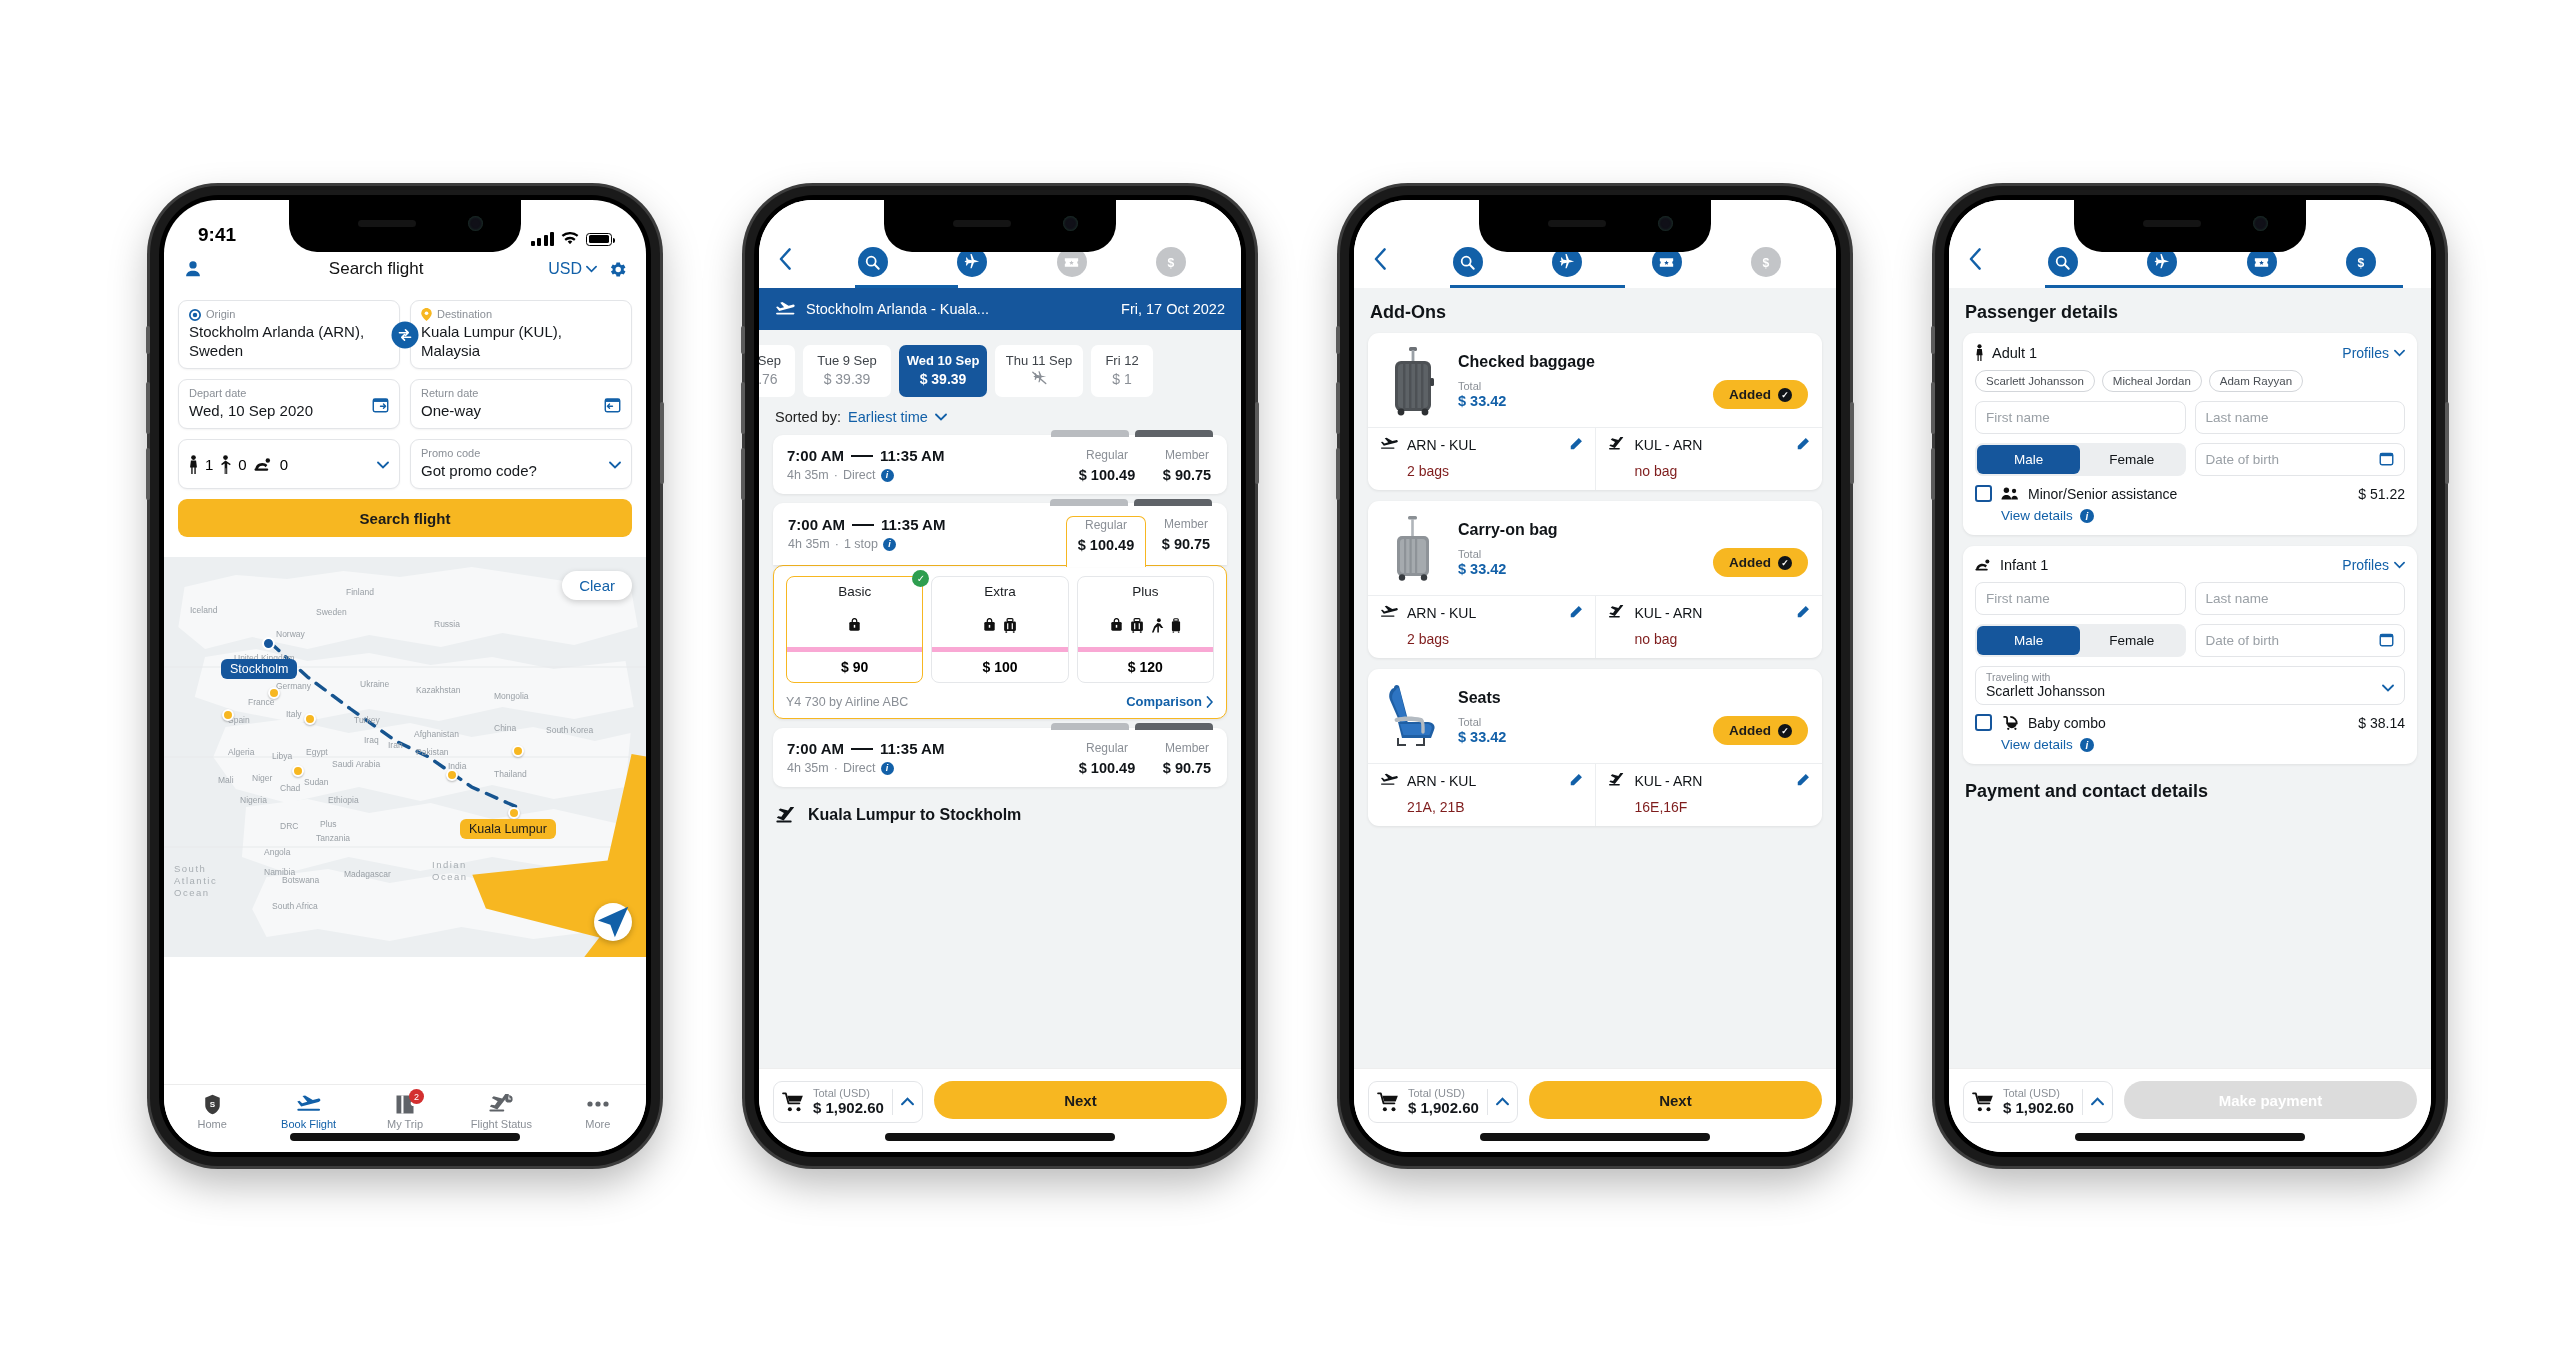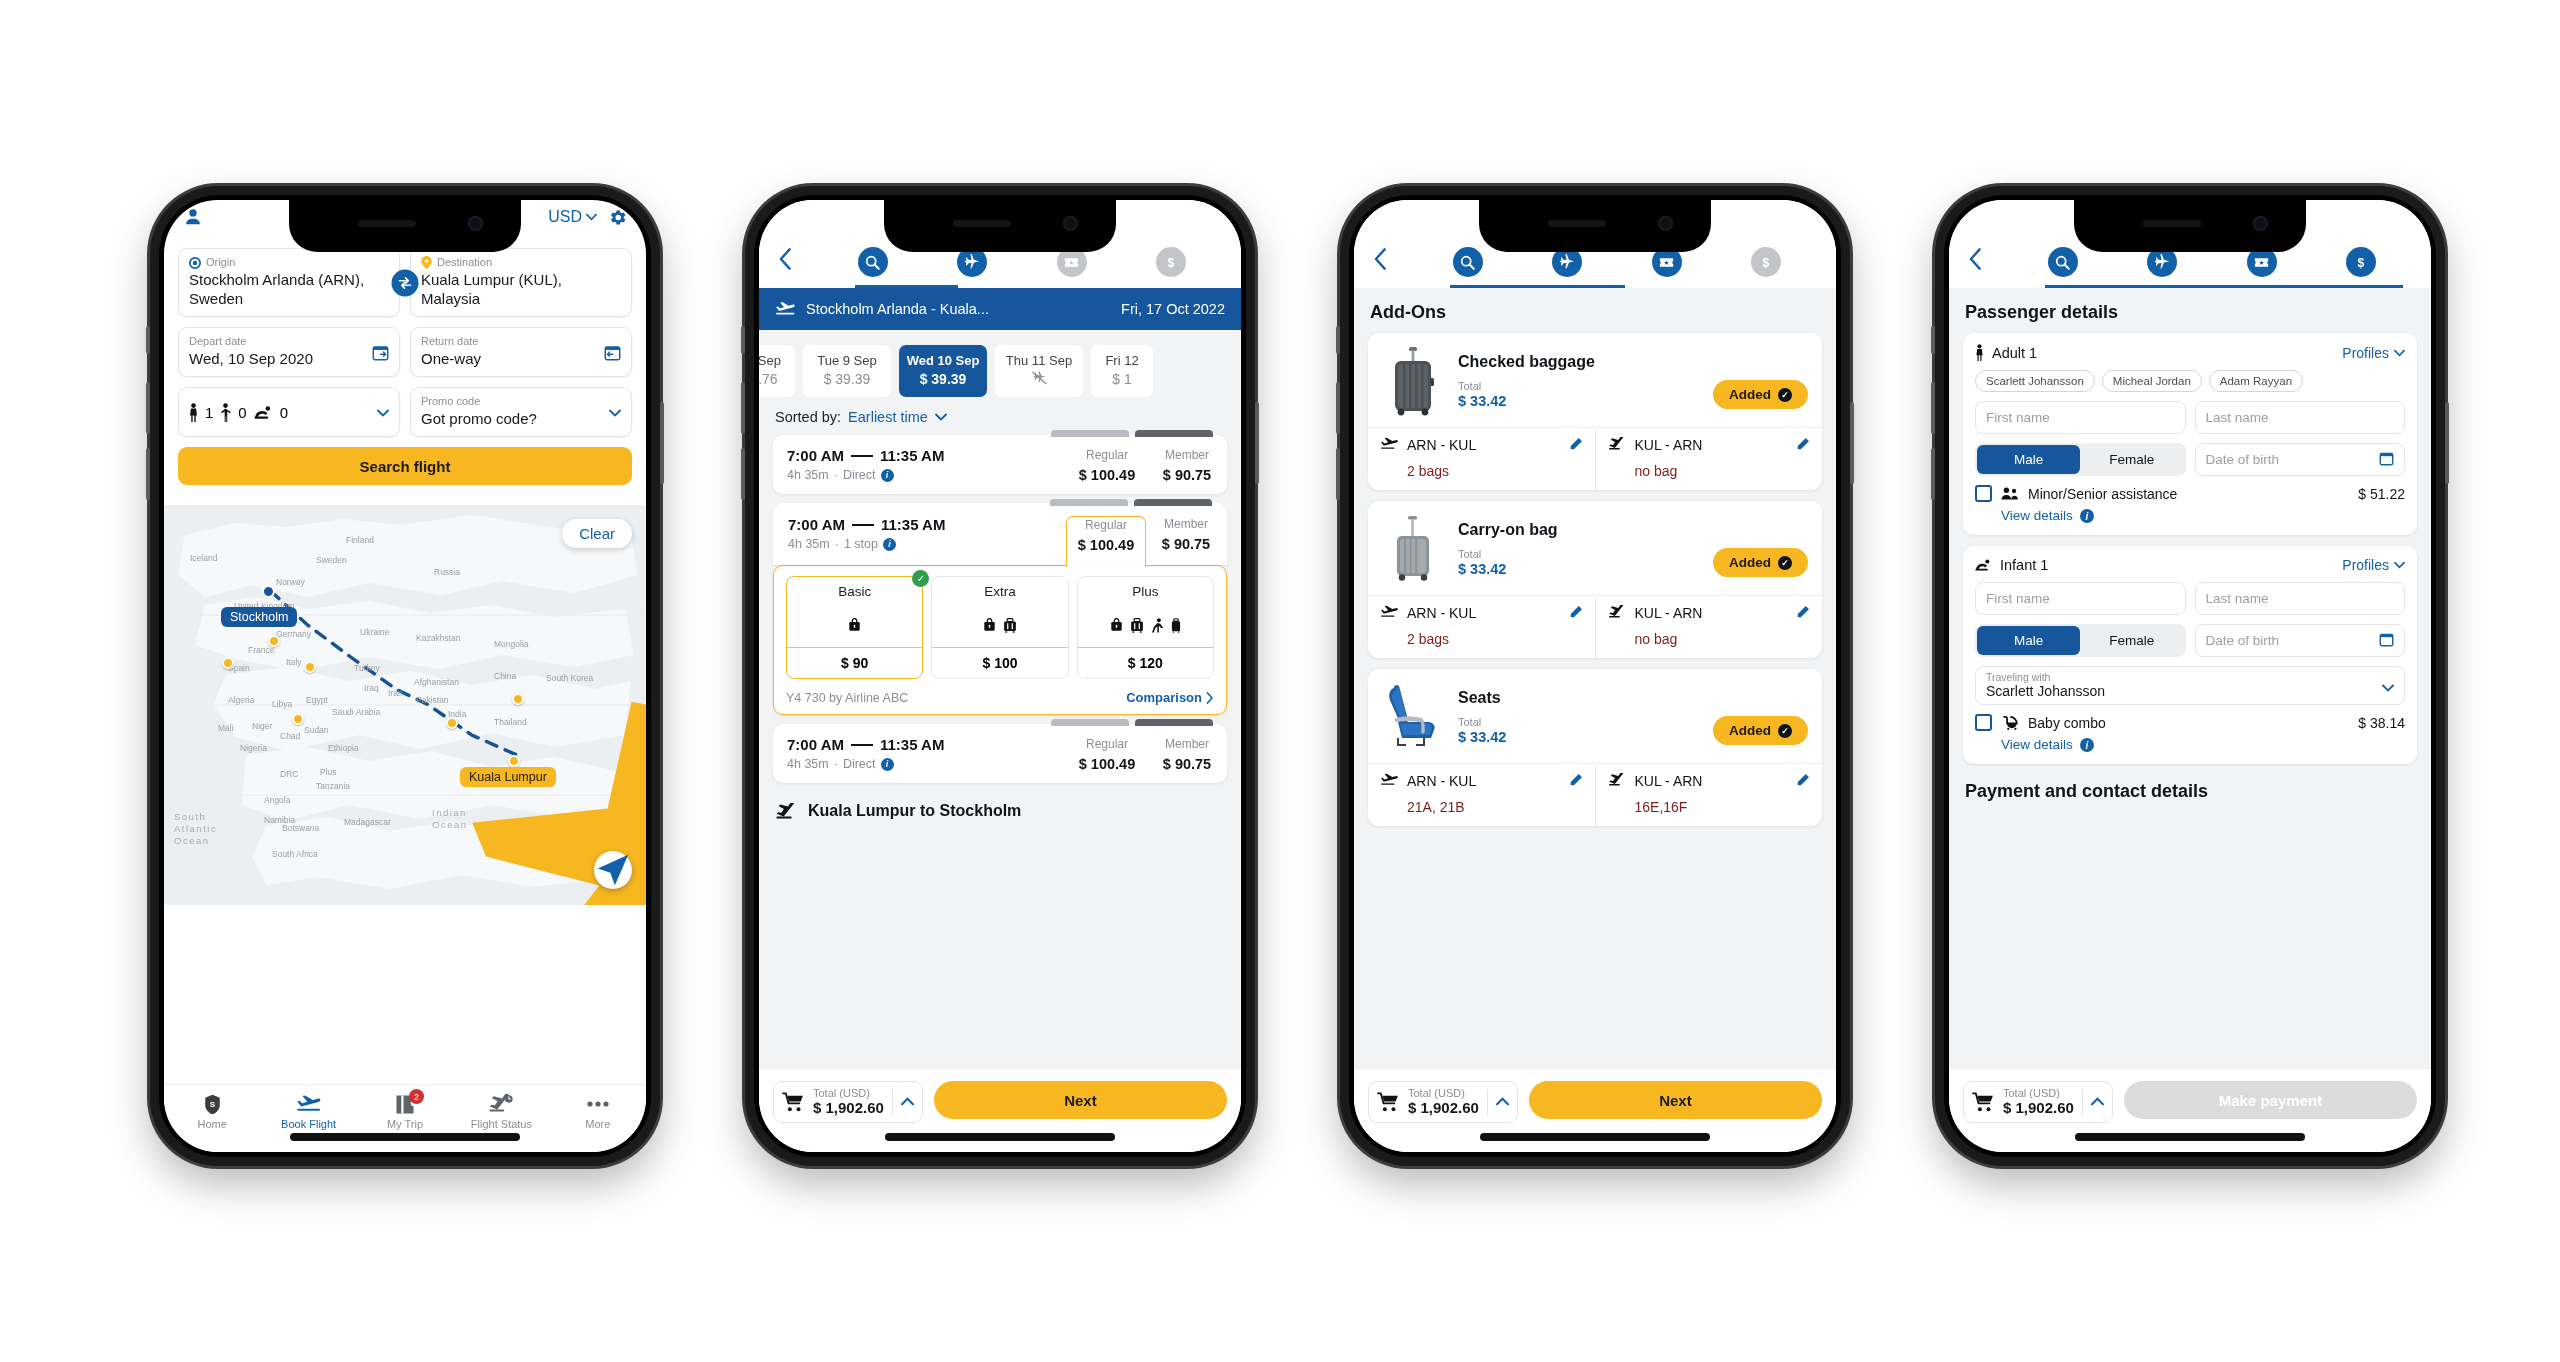--- a/index.html
+++ b/index.html
@@ -107,21 +107,21 @@
   .ptab { position:absolute; top:-5px; height:7px; border-radius:4px 4px 0 0; }
   .infoi { width:13px;height:13px;border-radius:50%;background:#1260a8;color:#fff;font-size:9px;
            display:inline-flex;align-items:center;justify-content:center;font-style:italic;font-weight:bold;}
   .farewrap { margin:0 14px 9px; border:1.5px solid #f7b721; border-radius:10px; background:#fff;
               box-shadow:0 1px 3px rgba(0,0,0,.08); }
   .farecards { display:flex; gap:8px; padding:10px 12px 6px; }
   .farec { flex:1; border:1px solid #e5e7ea; border-radius:8px; text-align:center; position:relative; }
   .farec.sel { border:1.5px solid #f7b721; }
   .farec .nm { font-size:13.5px; color:#1a1d21; padding:7px 0 4px; }
   .farec .ic { height:44px; display:flex; align-items:center; justify-content:center; gap:7px; font-size:13px;}
-  .farec .pr { border-top:1px solid #f9a8d4; font-size:14px; font-weight:bold; padding:7px 0; }
+  .farec .pr { border-top:5px solid #f9a8d4; font-size:14px; font-weight:bold; padding:7px 0; }
   .chk { position:absolute; top:-7px; right:-7px; width:17px;height:17px;border-radius:50%;
          background:#2e9e4f;color:#fff;font-size:10px;display:flex;align-items:center;justify-content:center;}
   .fareft { display:flex; align-items:center; padding:5px 12px 9px; font-size:12.5px; color:#8a8f96; }
   .fareft .cmp { margin-left:auto; color:#1260a8; font-weight:bold; font-size:13px; display:flex;align-items:center;gap:4px;}
   .rethead { padding:10px 16px 6px; font-size:16px; font-weight:bold; color:#101418; display:flex;align-items:center;gap:9px;}
 
   
   .totalbar { position:absolute; bottom:0; left:0; right:0; height:84px; background:#fff;
               border-top:1px solid #eee; display:flex; align-items:flex-start; padding:12px 14px 0; gap:11px; }
   .totbox { border:1px solid #e3e5e8; border-radius:9px; display:flex; align-items:center;
@@ -190,20 +190,39 @@
   <div class="sidebtn" style="left:-4px;top:140px;width:4px;height:28px;"></div>
   <div class="sidebtn" style="left:-4px;top:196px;width:4px;height:52px;"></div>
   <div class="sidebtn" style="left:-4px;top:262px;width:4px;height:52px;"></div>
   <div class="sidebtn" style="right:-4px;top:216px;width:4px;height:82px;"></div>
   <div class="bezel"></div>
   <div class="screen">
     <div class="notch">
           <div class="spk"></div>
           <div class="cam"></div>
         </div>
+    <div class="statusbar">
+      <span>9:41</span>
+      <span class="sb-right">
+        <span class="bars">
+              <i></i>
+              <i></i>
+              <i></i>
+              <i></i>
+            </span>
+        <svg width="18" height="14" viewBox="0 0 18 14">
+          <path d="M9 12.2 11.3 9.4A3.6 3.6 0 0 0 6.7 9.4Z" fill="#000"></path>
+          <path d="M9 7.2c1.6 0 3 .6 4.1 1.5l1.5-1.8A8.7 8.7 0 0 0 9 4.7a8.7 8.7 0 0 0-5.6 2.2l1.5 1.8A6.3 6.3 0 0 1 9 7.2Z" fill="#000"></path>
+          <path d="M9 2.3c2.6 0 5 .9 6.9 2.5L17.4 3A12.9 12.9 0 0 0 9 0 12.9 12.9 0 0 0 .6 3l1.5 1.8A10.7 10.7 0 0 1 9 2.3Z" fill="#000"></path>
+        </svg>
+        <span class="batt">
+              <i></i>
+            </span>
+      </span>
+    </div>
 
     <div class="p1head">
       <svg width="22" height="22" viewBox="0 0 24 24">
         <circle cx="12" cy="7.5" r="4" fill="#1260a8"></circle>
         <path d="M4.5 20c0-4 3.4-6 7.5-6s7.5 2 7.5 6Z" fill="#1260a8"></path>
       </svg>
       <div class="title">Search flight</div>
       <div class="cur">
         <span>USD</span>
         <svg width="11" height="8" viewBox="0 0 12 8">

